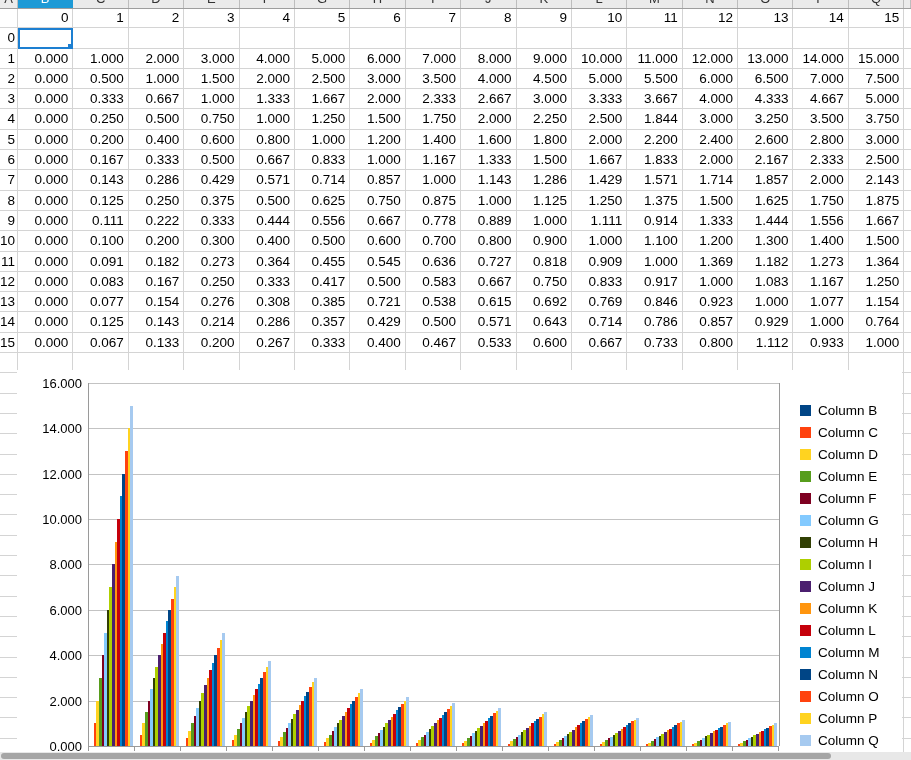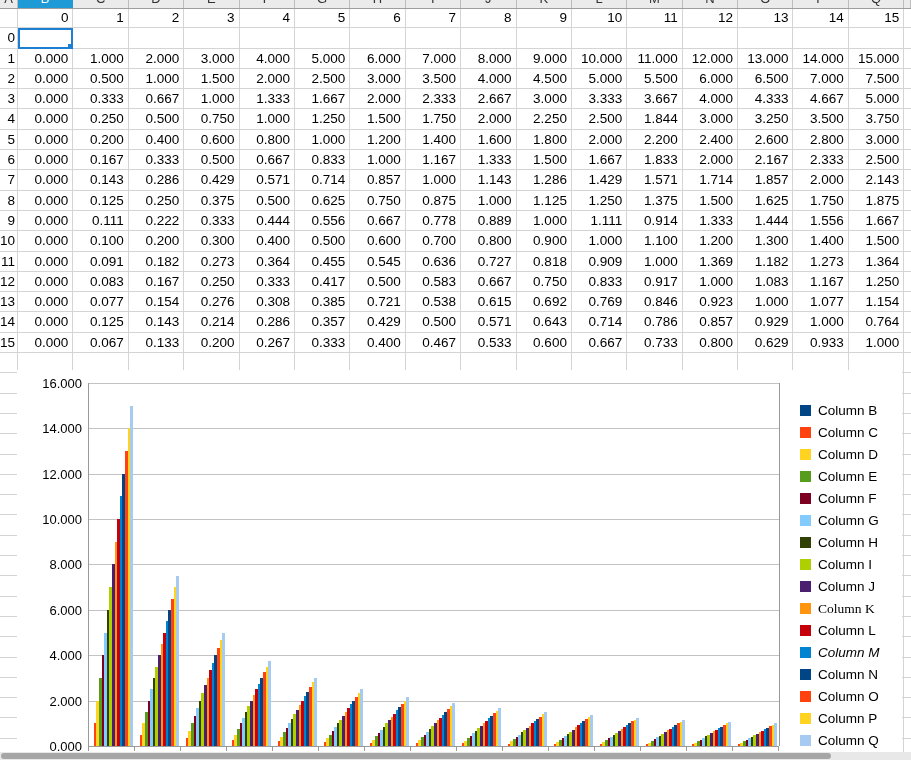--- a/index.html
+++ b/index.html
@@ -424,21 +424,21 @@
       <div class="cell cV">0.200</div>
       <div class="cell cV">0.267</div>
       <div class="cell cV">0.333</div>
       <div class="cell cV">0.400</div>
       <div class="cell cV">0.467</div>
       <div class="cell cV">0.533</div>
       <div class="cell cV">0.600</div>
       <div class="cell cV">0.667</div>
       <div class="cell cV">0.733</div>
       <div class="cell cV">0.800</div>
-      <div class="cell cV">0.629</div>
+      <div class="cell cV">1.112</div>
       <div class="cell cV">0.933</div>
       <div class="cell cV">1.000</div>
       <div class="cell cR"></div>
     </div>
     <div class="srow">
       <div class="cell cA"></div>
       <div class="cell cV"></div>
       <div class="cell cV"></div>
       <div class="cell cV"></div>
       <div class="cell cV"></div>
@@ -1149,29 +1149,29 @@
       <div class="legtx">Column H</div>
     </div>
     <div class="legitem" style="left: 783px; top: 187.85px; width: 100px;">
       <div class="legsw" style="background: rgb(174, 207, 0);"></div>
       <div class="legtx">Column I</div>
     </div>
     <div class="legitem" style="left: 783px; top: 209.9px; width: 100px;">
       <div class="legsw" style="background: rgb(75, 31, 111);"></div>
       <div class="legtx">Column J</div>
     </div>
-    <div class="legitem" style="left: 783px; top: 231.95px; width: 100px; font-family: Liberation Serif, serif;">
+    <div class="legitem" style="left: 783px; top: 231.95px; width: 100px;">
       <div class="legsw" style="background: rgb(255, 149, 14);"></div>
       <div class="legtx">Column K</div>
     </div>
     <div class="legitem" style="left: 783px; top: 254px; width: 100px;">
       <div class="legsw" style="background: rgb(197, 0, 11);"></div>
       <div class="legtx">Column L</div>
     </div>
-    <div class="legitem" style="left: 783px; top: 276.05px; width: 100px; font-style: italic;">
+    <div class="legitem" style="left: 783px; top: 276.05px; width: 100px;">
       <div class="legsw" style="background: rgb(0, 132, 209);"></div>
       <div class="legtx">Column M</div>
     </div>
     <div class="legitem" style="left: 783px; top: 298.1px; width: 100px;">
       <div class="legsw" style="background: rgb(0, 69, 134);"></div>
       <div class="legtx">Column N</div>
     </div>
     <div class="legitem" style="left: 783px; top: 320.15px; width: 100px;">
       <div class="legsw" style="background: rgb(255, 66, 14);"></div>
       <div class="legtx">Column O</div>

